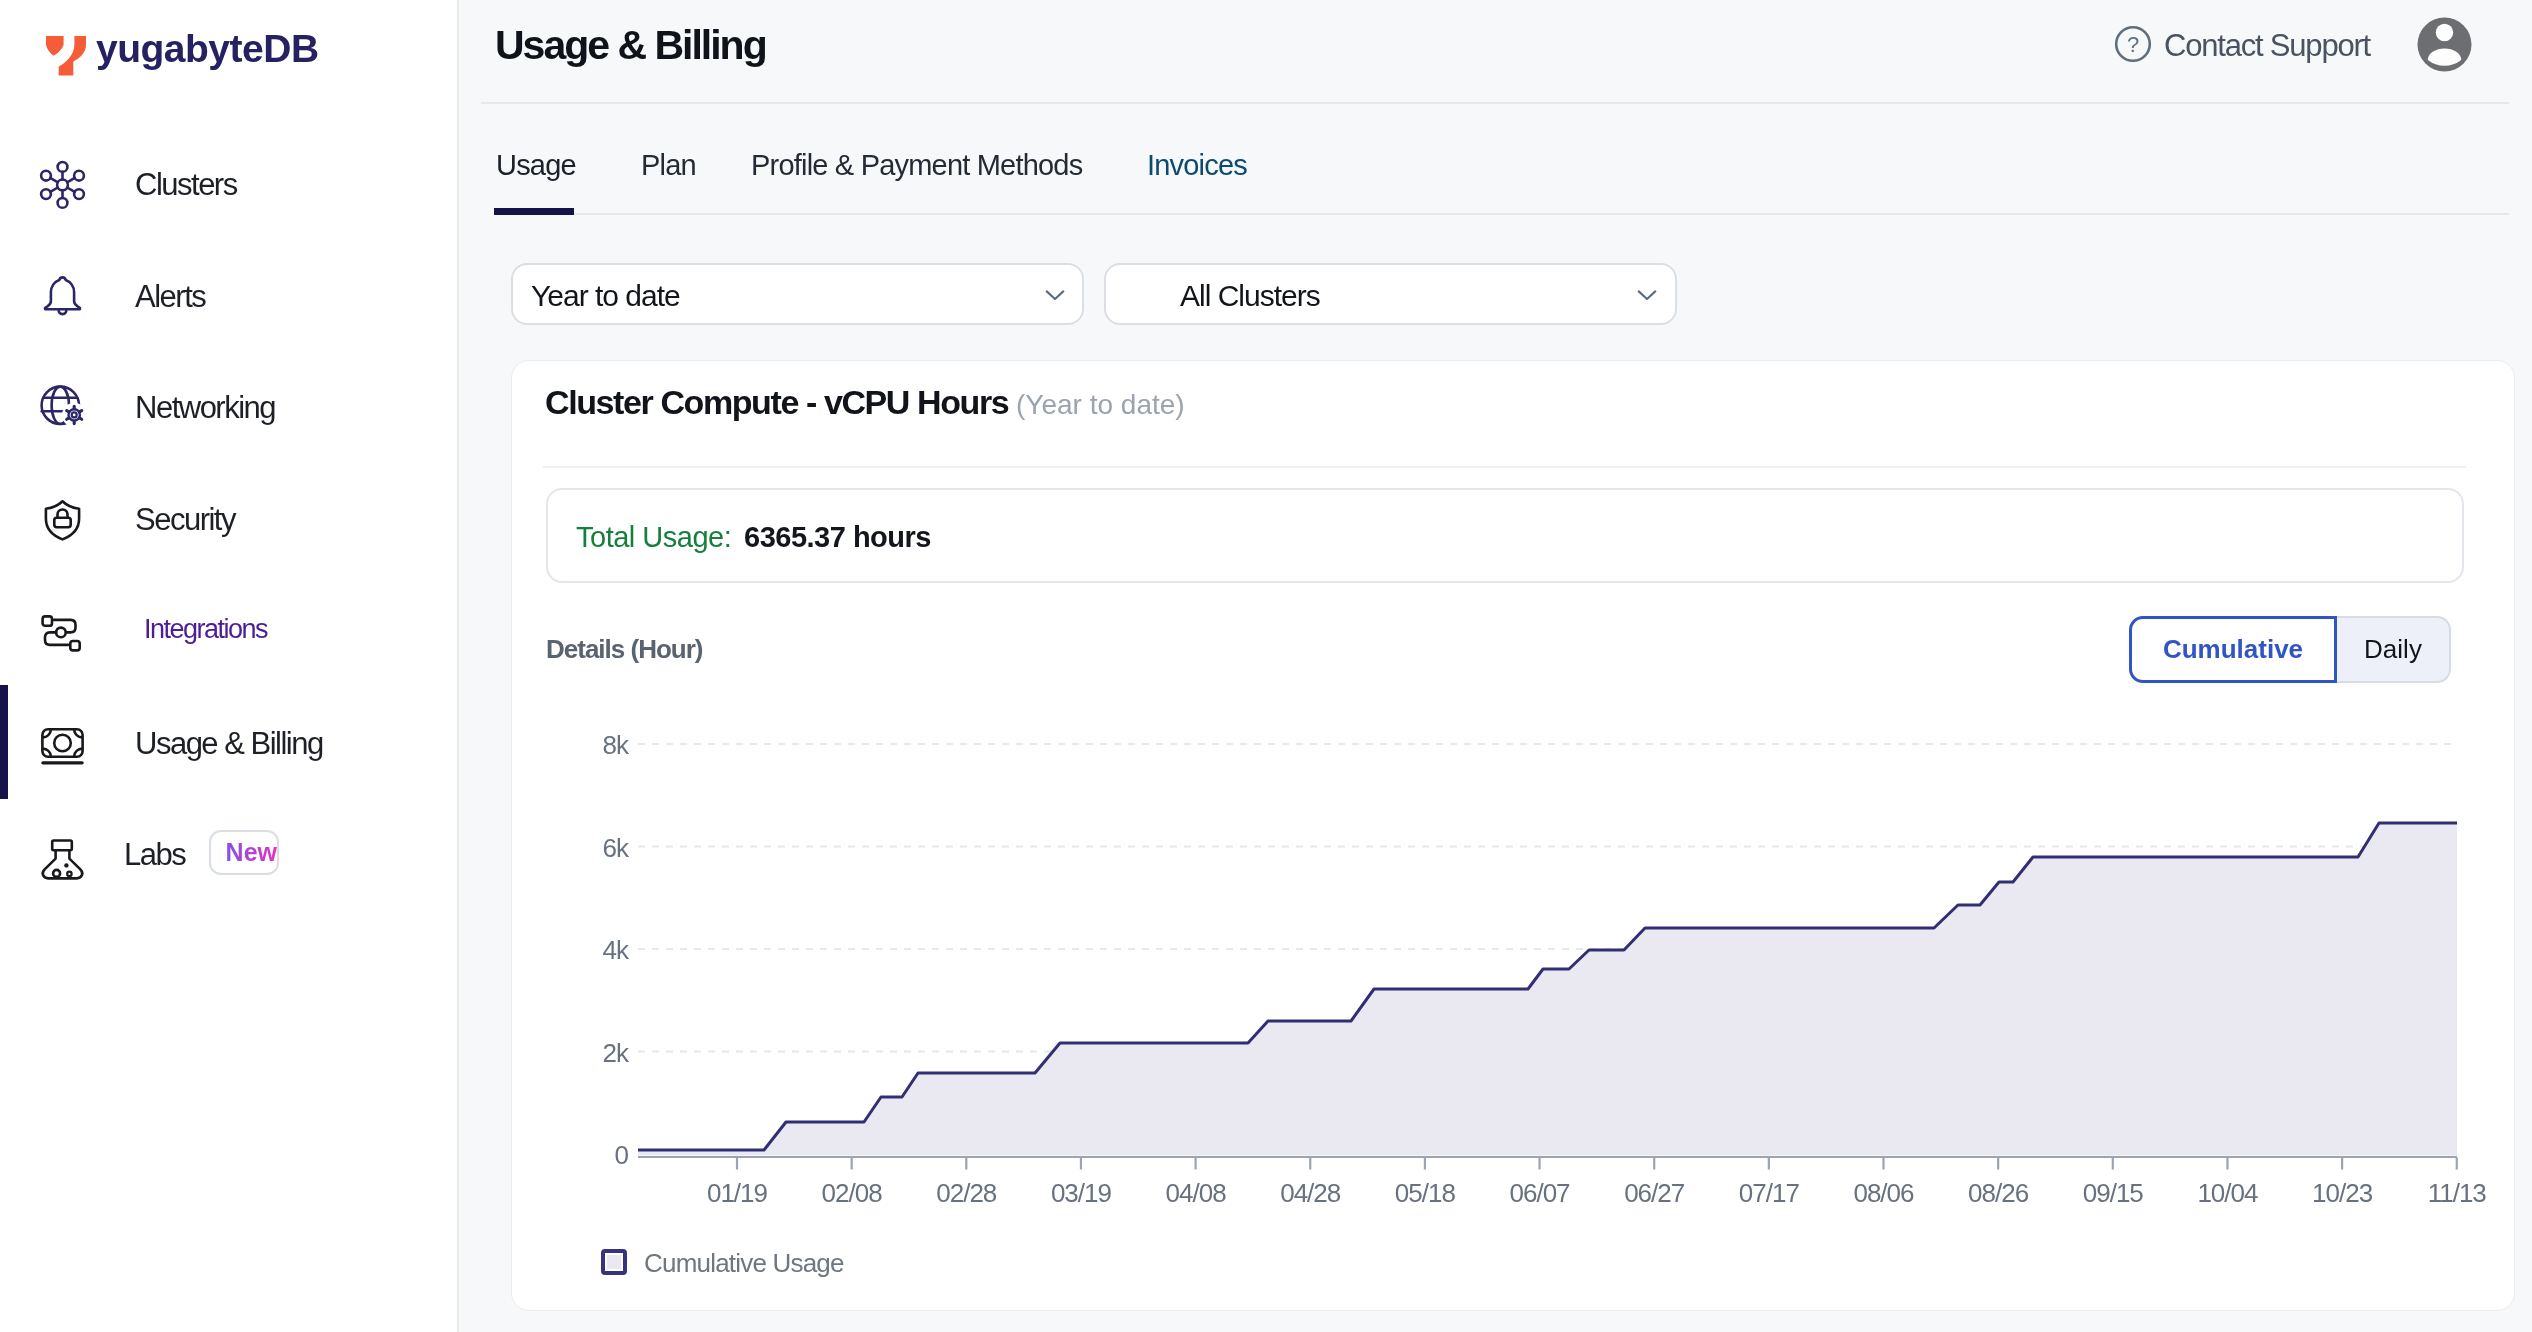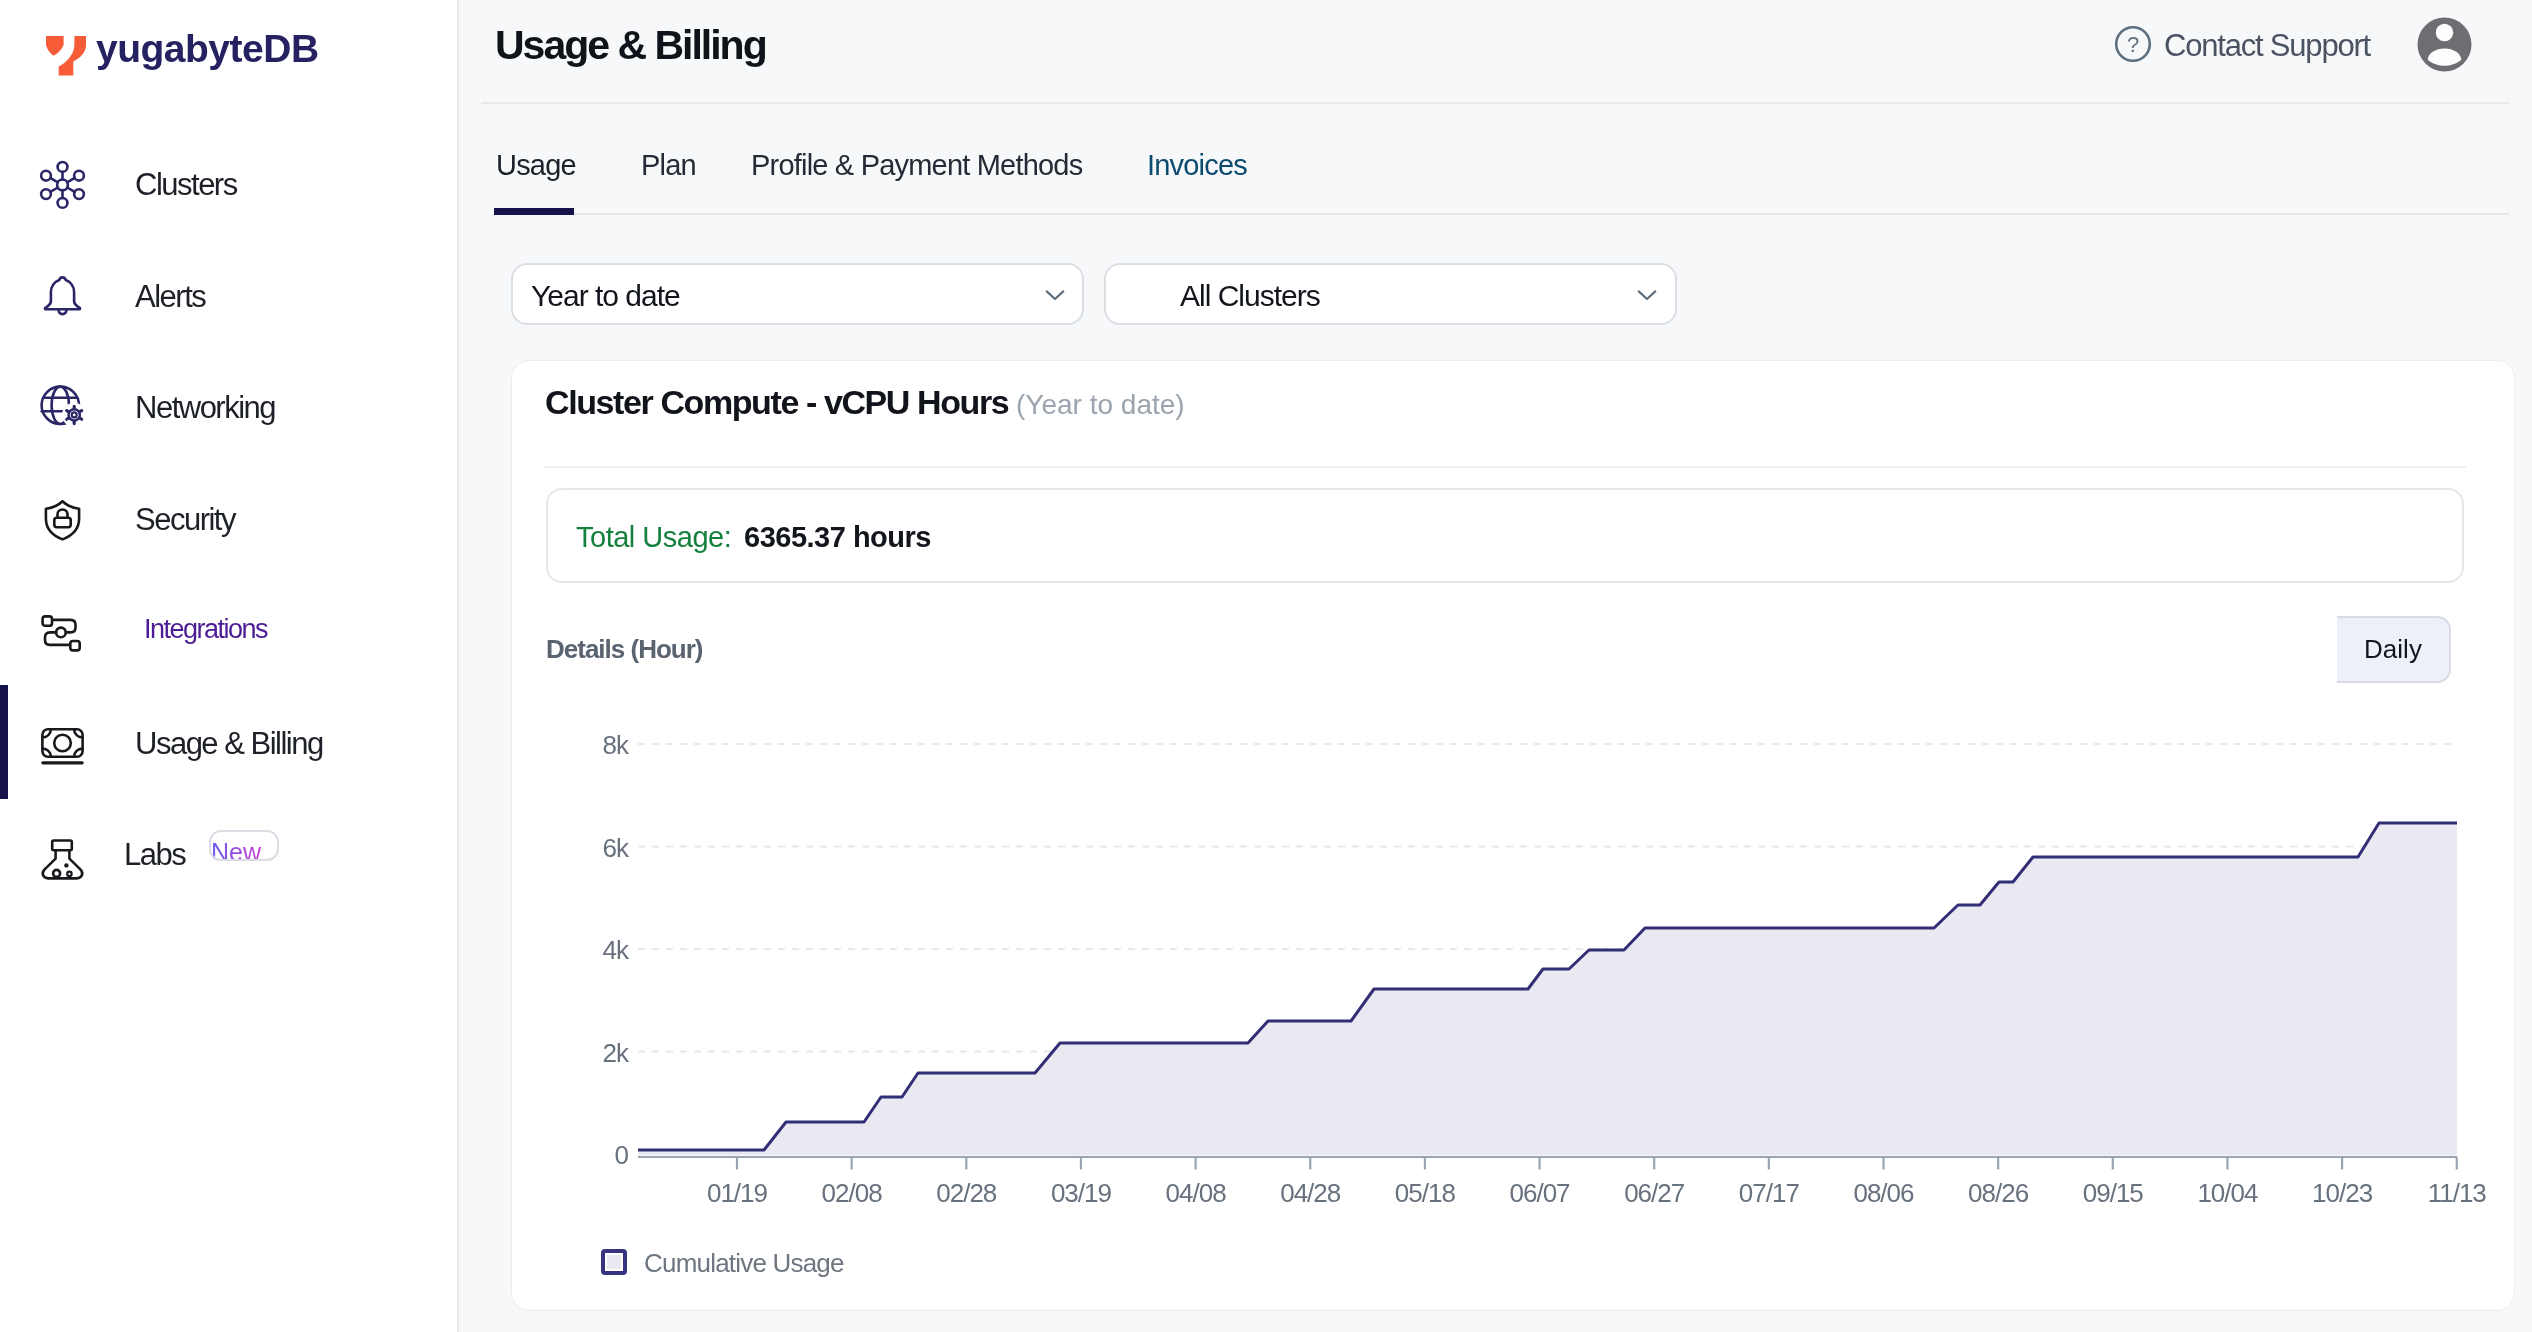--- a/index.html
+++ b/index.html
@@ -82,21 +82,21 @@
       </svg>
       <div class="abs" style="left:135px;top:725.5px;font-size:31px;letter-spacing:-1.5px;color:#1d2127;">Usage &amp; Billing</div>
       <svg class="abs" style="left:40px;top:832.2px;overflow:visible;" width="45" height="45" viewBox="0 0 45 45" fill="none" stroke="#18181d" stroke-width="2.6" stroke-linecap="round" stroke-linejoin="round">
         <rect x="12.2" y="8.5" width="19.6" height="9.7" rx="1.4"></rect>
         <path d="M15.6,18.2 V26.6 L4.9,37.1 C3,39 2.1,41 3,43.1 C3.8,45.1 5.8,46.4 8.2,46.4 H36.8 C39.2,46.4 41.2,45.1 42,43.1 C42.9,41 42,39 40.1,37.1 L29.4,26.6 V18.2"></path>
         <circle cx="16.6" cy="41.4" r="3.5"></circle>
         <circle cx="29.4" cy="41.9" r="2.2" stroke-width="2.2"></circle>
         <circle cx="26.4" cy="33.4" r="2.2" fill="#18181d" stroke="none"></circle>
       </svg>
       <div class="abs" style="left:124px;top:837.2px;font-size:31px;letter-spacing:-1.5px;color:#1d2127;">Labs</div>
-      <div class="abs" style="left:209px;top:830.2px;width:70px;height:31px;border:2px solid #d9dee4;border-radius:12px;background:#fff;text-align:left;line-height:41px;font-size:25px;font-weight:normal;background-image:linear-gradient(90deg,#6a5de8,#e232c6);-webkit-background-clip:text;background-clip:text;color:transparent;">New</div>
+      <div class="abs" style="left:209px;top:830.2px;width:70px;height:45px;border:2px solid #d9dee4;border-radius:12px;background:#fff;text-align:right;line-height:41px;font-size:25px;font-weight:bold;background-image:linear-gradient(90deg,#6a5de8,#e232c6);-webkit-background-clip:text;background-clip:text;color:transparent;">New</div>
     </div>
 
   <div class="abs" style="left:459px;top:0;width:2073px;height:1332px;background:#f7f8f9;"></div>
 
   <div class="abs" style="left:495px;top:22px;font-size:41px;font-weight:bold;letter-spacing:-2px;color:#10141a;">Usage &amp; Billing</div>
 
   <svg class="abs" style="left:2114px;top:25px;" width="38" height="38" viewBox="0 0 38 38">
     <circle cx="19" cy="19" r="16.8" fill="none" stroke="#5f6f7e" stroke-width="2.6"></circle>
     <text x="19" y="27" text-anchor="middle" font-size="22" fill="#5f6f7e" font-family="Liberation Sans">?</text>
   </svg>
@@ -134,20 +134,21 @@
   <div class="abs" style="left:545px;top:383px;font-size:34px;font-weight:bold;letter-spacing:-1.4px;color:#11151b;">Cluster Compute - vCPU Hours</div>
   <div class="abs" style="left:1016px;top:389px;font-size:28px;color:#9aa3ae;">(Year to date)</div>
   <div class="abs" style="left:543px;top:466px;width:1923px;height:2px;background:#eef0f1;"></div>
 
   <div class="abs" style="left:546px;top:488px;width:1918px;height:95px;border:2px solid #e3e6ea;border-radius:16px;"></div>
   <div class="abs" style="left:576px;top:521px;font-size:29px;letter-spacing:-0.5px;color:#15803d;">Total Usage:</div>
   <div class="abs" style="left:744px;top:521px;font-size:29px;letter-spacing:-0.5px;font-weight:bold;color:#13171d;">6365.37 hours</div>
 
   <div class="abs" style="left:546px;top:634px;font-size:26px;font-weight:bold;letter-spacing:-1px;color:#5a6470;">Details (Hour)</div>
 
+  <div class="abs" style="left:2129px;top:616px;width:208px;height:67px;border:3px solid #3155c4;border-radius:14px 0 0 14px;background:#fff;line-height:61px;text-align:center;font-size:26px;font-weight:bold;color:#3155c4;">Cumulative</div>
   <div class="abs" style="left:2337px;top:616px;width:114px;height:67px;border:2px solid #d7dbe3;border-left:none;border-radius:0 14px 14px 0;background:#eef0f9;line-height:63px;text-align:center;font-size:26px;color:#12161c;">Daily</div>
 
   <svg id="chart" class="abs" style="left:0;top:0;" width="2532" height="1332" viewBox="0 0 2532 1332">
       <line x1="638" y1="1051.5" x2="2457" y2="1051.5" stroke="#e5e8ec" stroke-width="2" stroke-dasharray="7,7"></line>
       <line x1="638" y1="949" x2="2457" y2="949" stroke="#e5e8ec" stroke-width="2" stroke-dasharray="7,7"></line>
       <line x1="638" y1="846.5" x2="2457" y2="846.5" stroke="#e5e8ec" stroke-width="2" stroke-dasharray="7,7"></line>
       <line x1="638" y1="744" x2="2457" y2="744" stroke="#e5e8ec" stroke-width="2" stroke-dasharray="7,7"></line>
       <polygon points="638,1150 764,1150 786,1122 864,1122 881,1097 902,1097 918,1073 1035,1073 1060,1043 1248,1043 1268,1021 1351,1021 1374,989 1528,989 1543,969 1569,969 1589,950 1624,950 1645,928 1934,928 1958,905 1980,905 1999,882 2013,882 2033,857 2358,857 2379,823 2457,823 2457,1155.5 638,1155.5" fill="#eae9f2"></polygon>
       <polyline points="638,1150 764,1150 786,1122 864,1122 881,1097 902,1097 918,1073 1035,1073 1060,1043 1248,1043 1268,1021 1351,1021 1374,989 1528,989 1543,969 1569,969 1589,950 1624,950 1645,928 1934,928 1958,905 1980,905 1999,882 2013,882 2033,857 2358,857 2379,823 2457,823" fill="none" stroke="#322e75" stroke-width="3" stroke-linejoin="round"></polyline>
       <line x1="638" y1="1157" x2="2457" y2="1157" stroke="#9aa5b0" stroke-width="2.2"></line>

